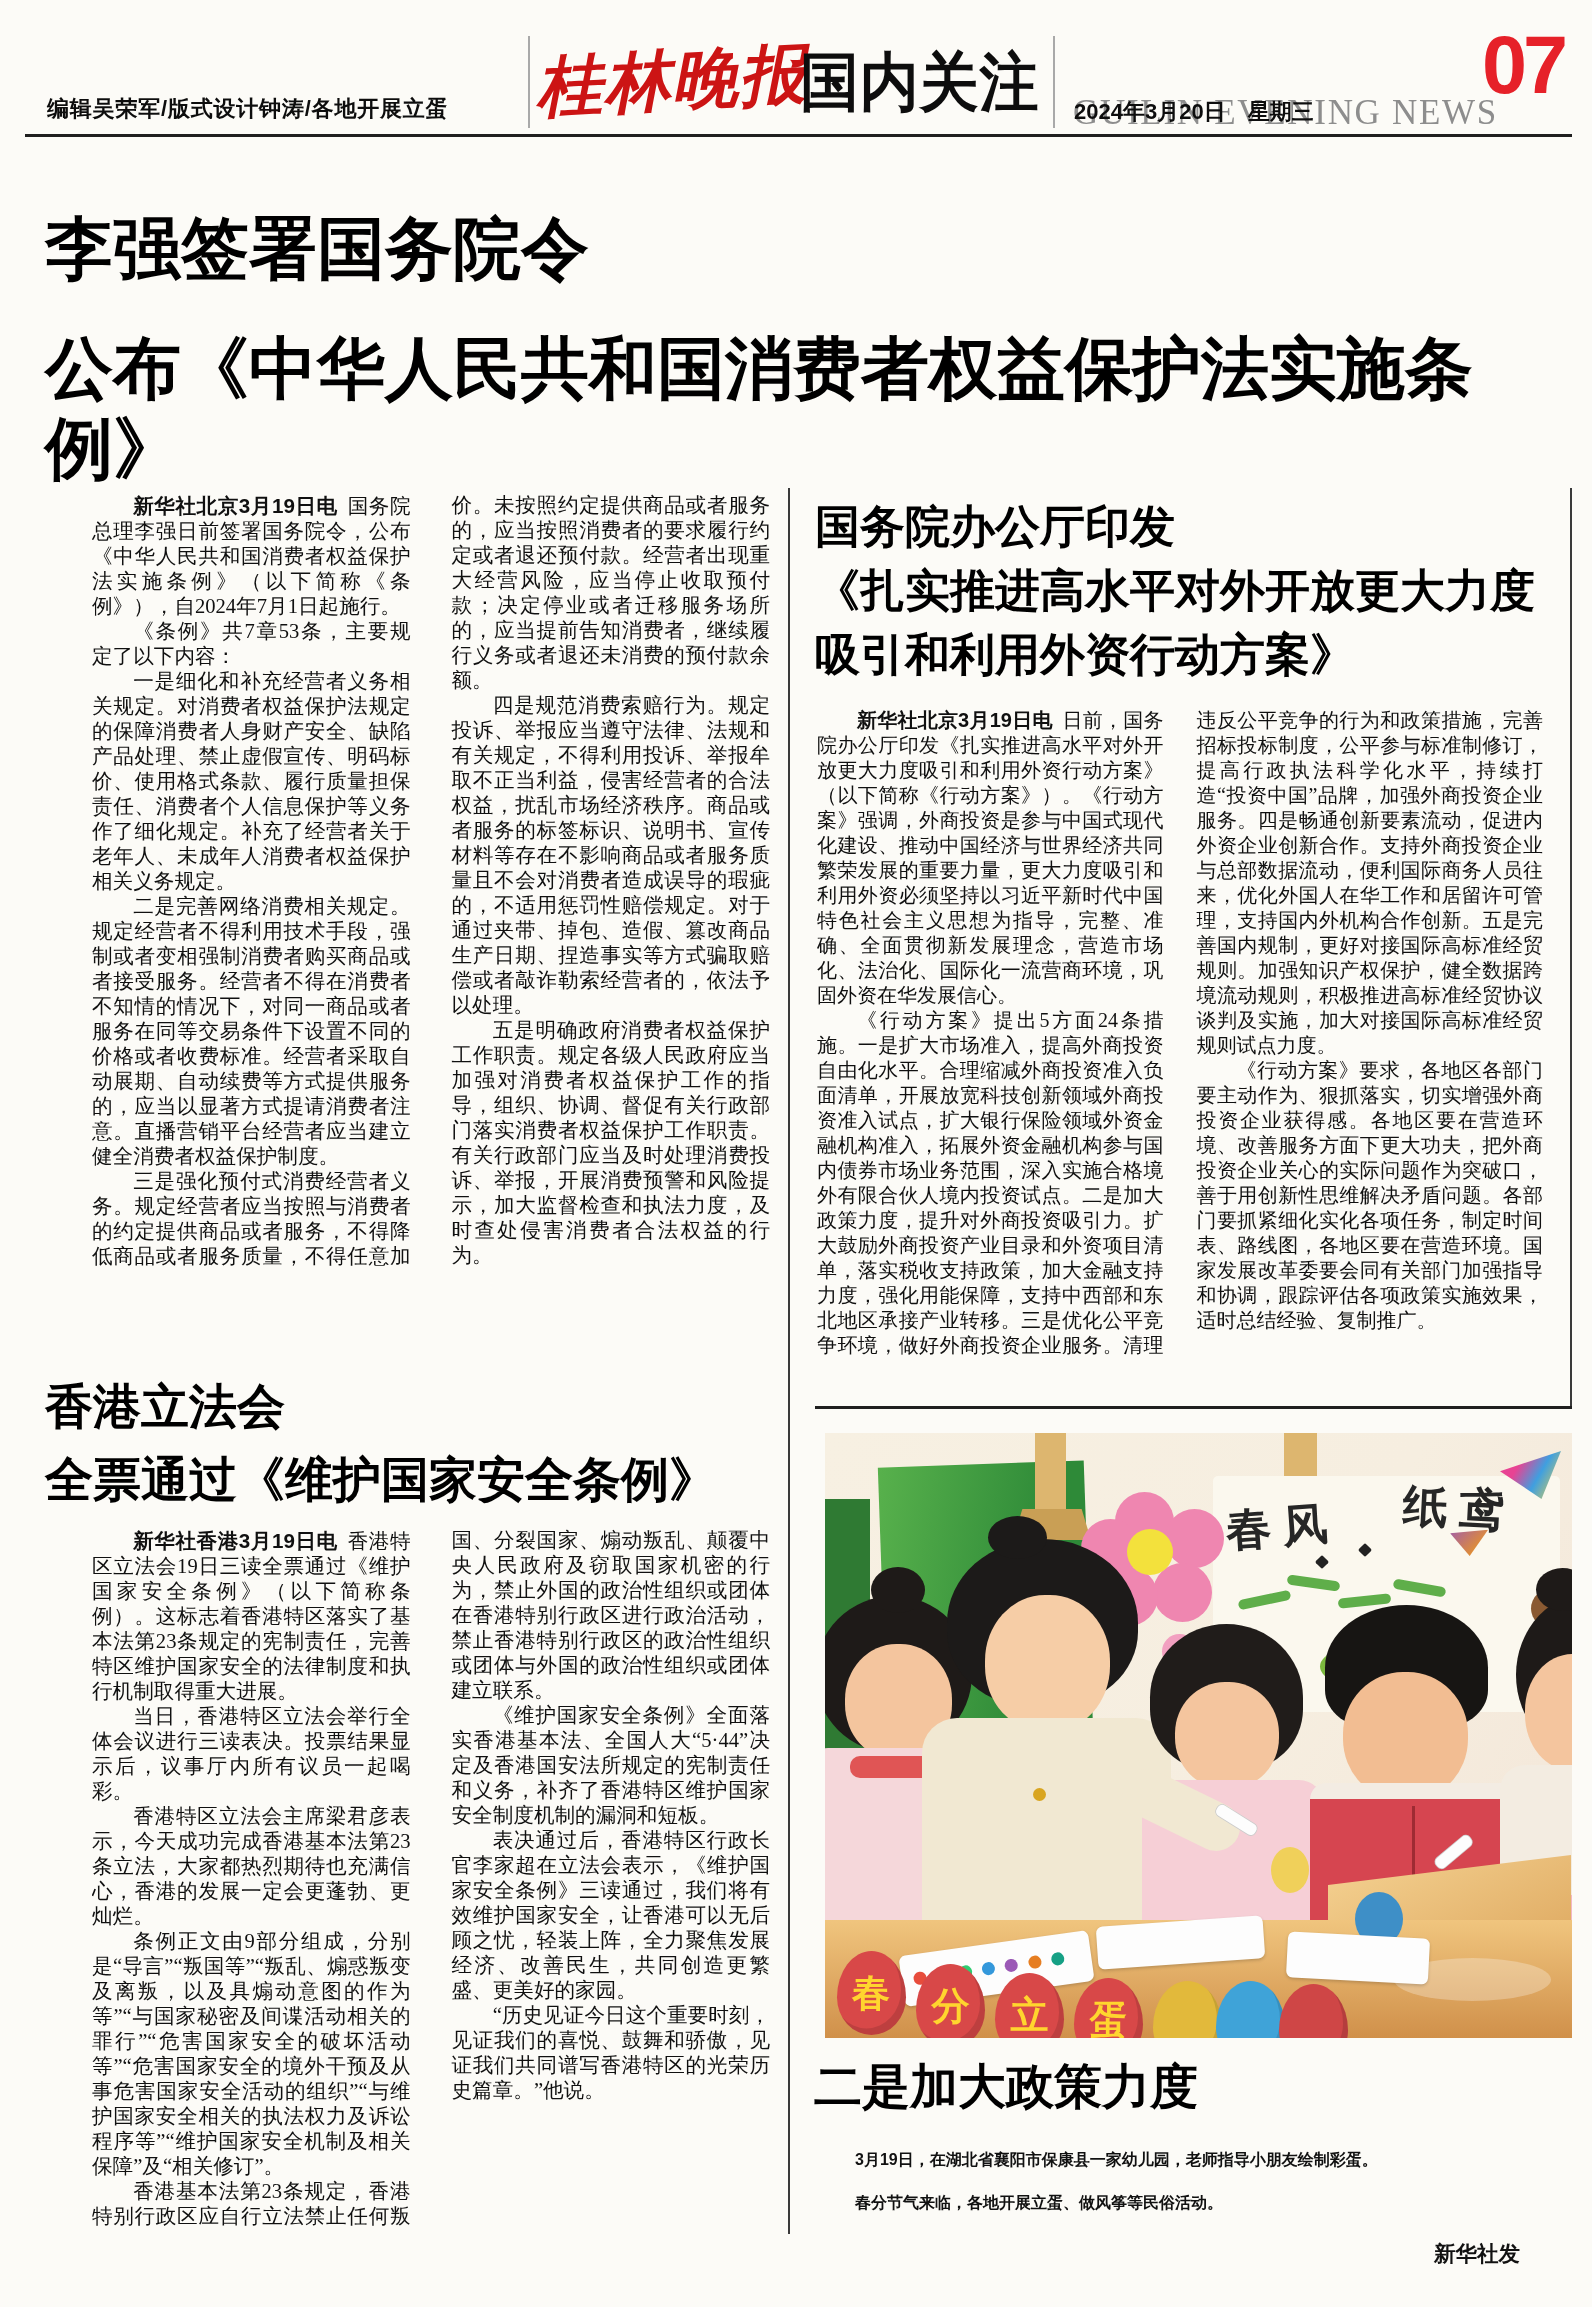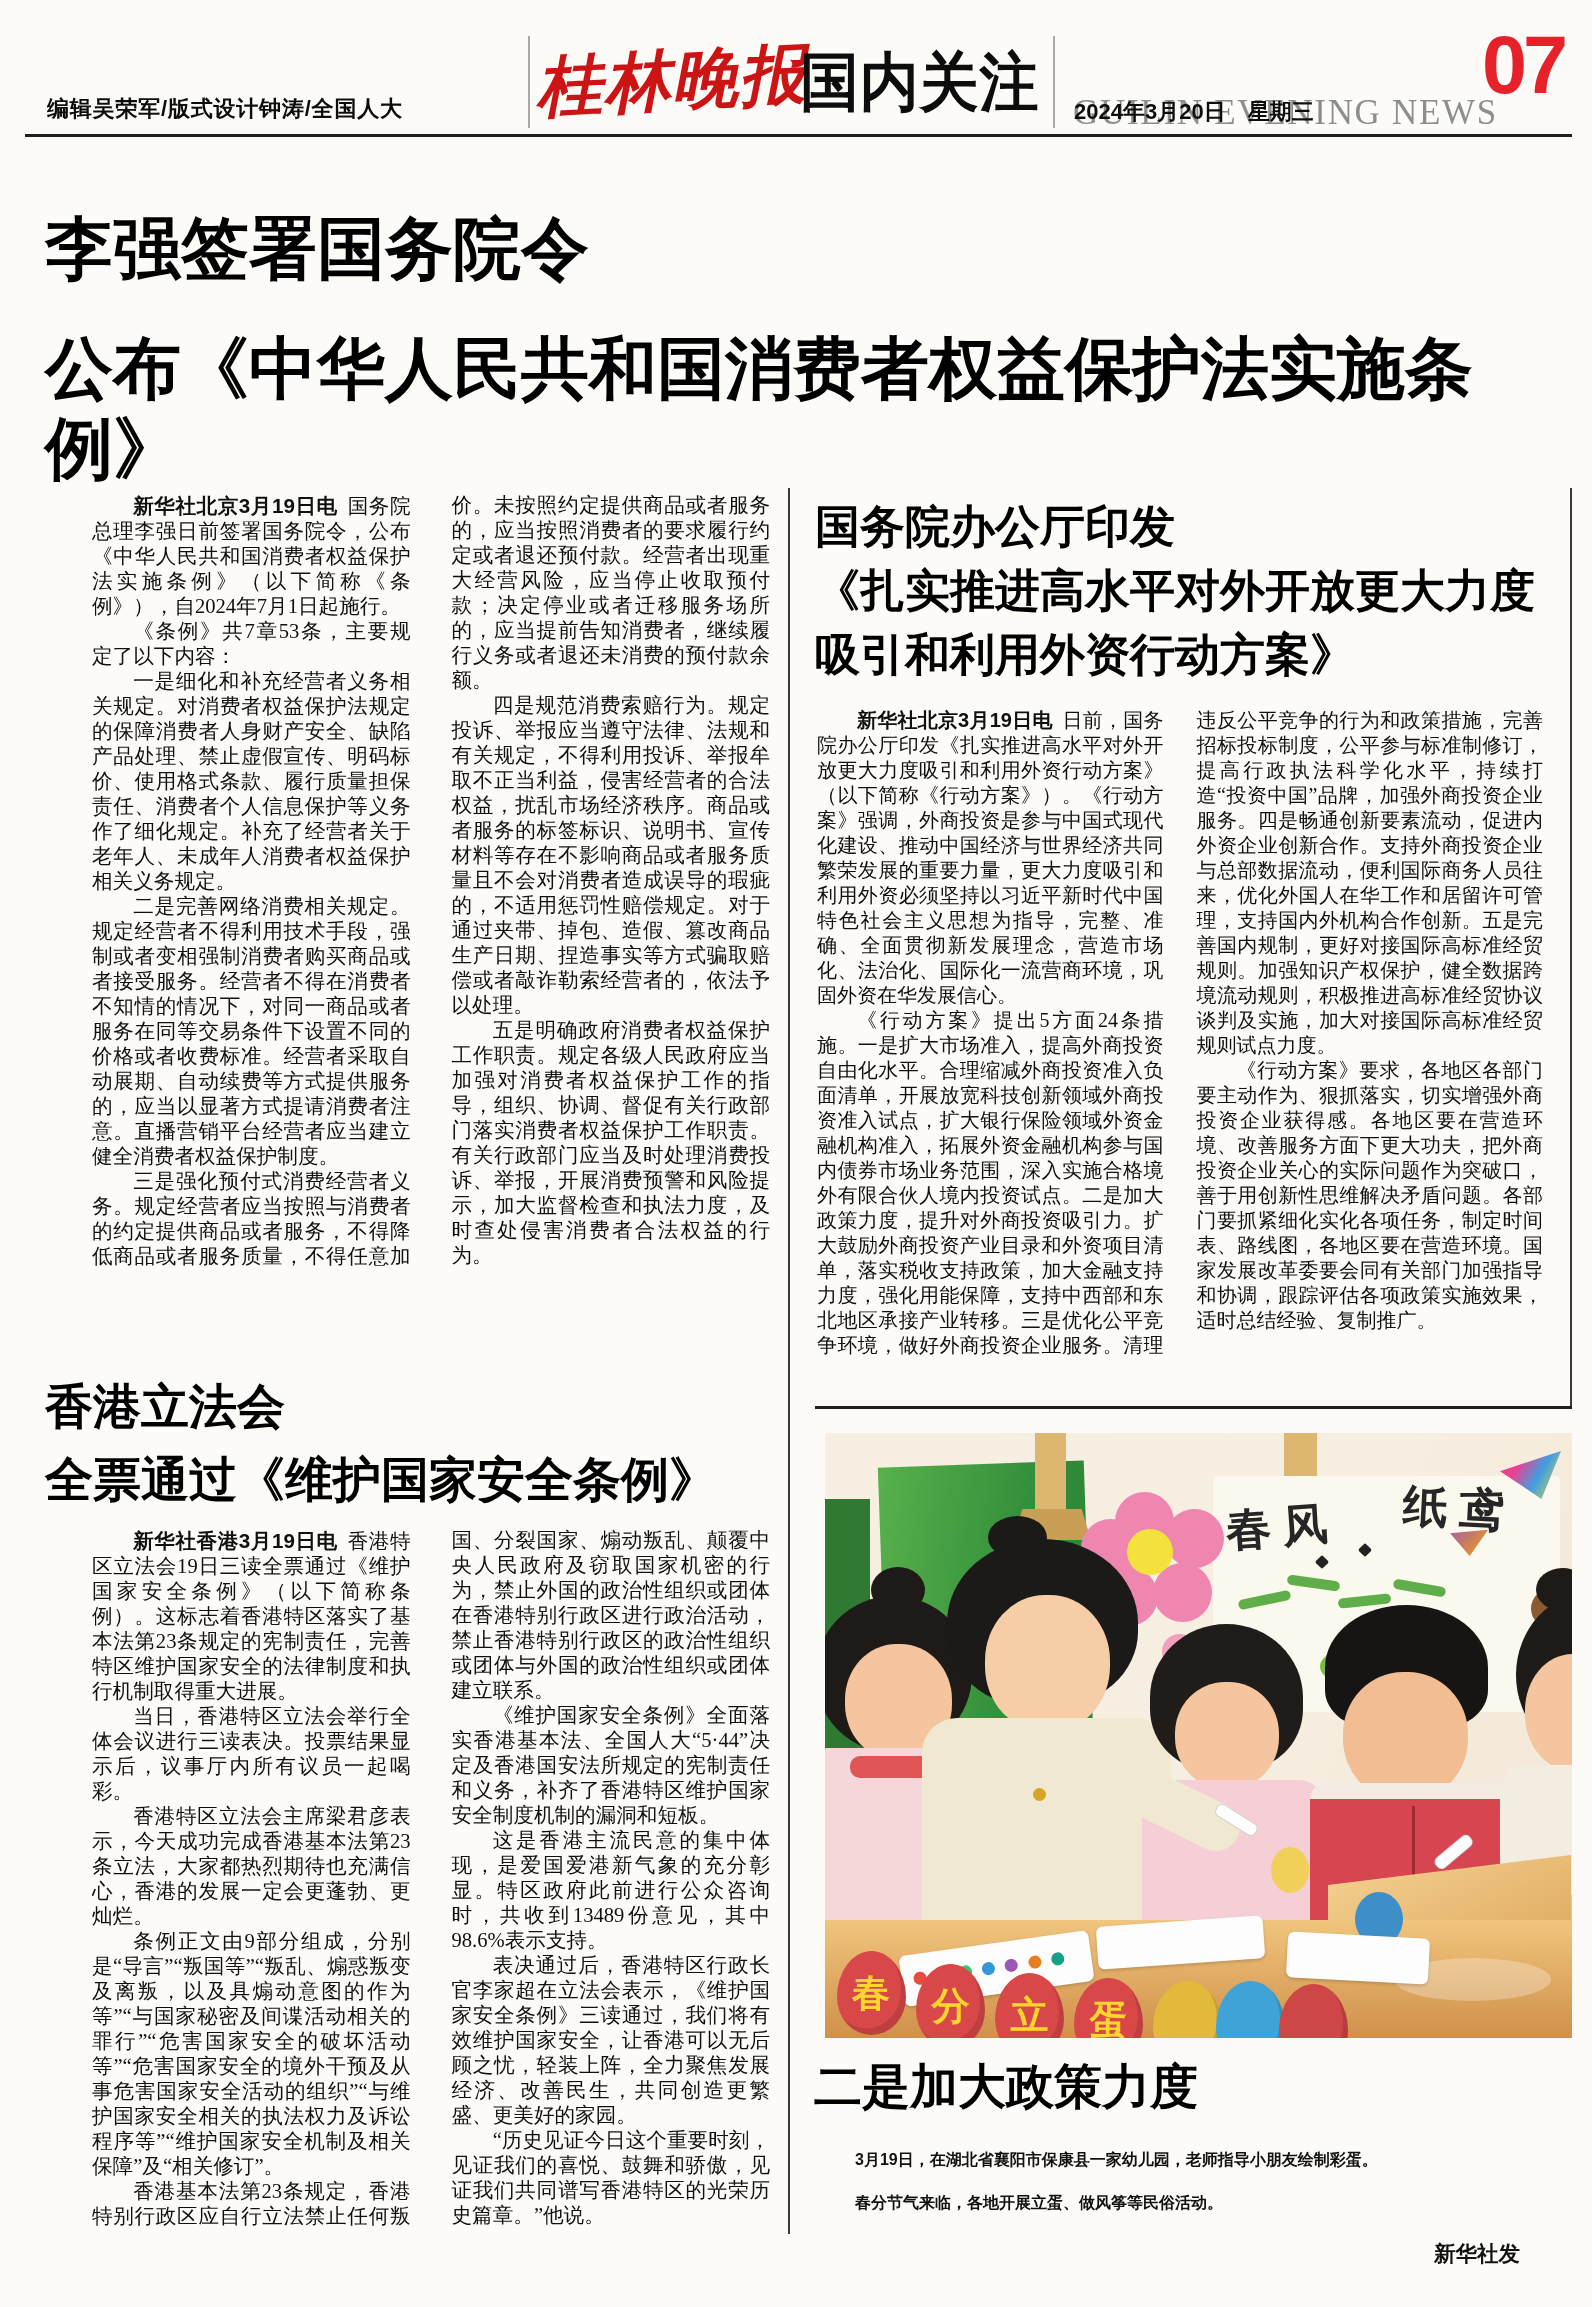--- a/index.html
+++ b/index.html
@@ -123,21 +123,21 @@
   .cap-title{position:absolute;left:814px;top:2055px;font-size:48px;font-weight:900;color:#000;}
   .cap-line{position:absolute;left:855px;width:701px;font-size:16px;font-weight:600;white-space:nowrap;color:#111;}
   .cl1{top:2150px;} .cl2{top:2193px;}
   .credit{position:absolute;left:825px;top:2239px;width:695px;text-align:right;font-size:21.5px;font-weight:600;color:#111;}
 </style>
 </head>
 <body>
 
 <div id="page">
 
-  <div class="editor-line">编辑吴荣军/版式设计钟涛/全国人大</div>
+  <div class="editor-line">编辑吴荣军/版式设计钟涛/各地开展立蛋</div>
   <div class="hdr-sep sep1"></div>
   <div class="masthead-logo">桂林晚报</div>
   <div class="section-title">国内关注</div>
   <div class="hdr-sep sep2"></div>
   <div class="en-title">GUILIN EVENING NEWS</div>
   <div class="hdr-date">2024年3月20日　星期三</div>
   <div class="page-num">07</div>
   <div class="hdr-rule"></div>
 
   <div class="hl hl2">公布《中华人民共和国消费者权益保护法实施条例》</div>
@@ -176,21 +176,20 @@
     <div>全票通过《维护国家安全条例》</div>
   </div>
   <div class="body-text hk-body">
     <p><b class="dateline">新华社香港3月19日电</b><span>香港特区立法会19日三读全票通过《维护国家安全条例》（以下简称条例）。这标志着香港特区落实了基本法第23条规定的宪制责任，完善特区维护国家安全的法律制度和执行机制取得重大进展。</span></p>
     <div>
         <p>当日，香港特区立法会举行全体会议进行三读表决。投票结果显示后，议事厅内所有议员一起喝彩。</p>
         <p>香港特区立法会主席梁君彦表示，今天成功完成香港基本法第23条立法，大家都热烈期待也充满信心，香港的发展一定会更蓬勃、更灿烂。</p>
         <p>条例正文由9部分组成，分别是“导言”“叛国等”“叛乱、煽惑叛变及离叛，以及具煽动意图的作为等”“与国家秘密及间谍活动相关的罪行”“危害国家安全的破坏活动等”“危害国家安全的境外干预及从事危害国家安全活动的组织”“与维护国家安全相关的执法权力及诉讼程序等”“维护国家安全机制及相关保障”及“相关修订”。</p>
         <p>香港基本法第23条规定，香港特别行政区应自行立法禁止任何叛国、分裂国家、煽动叛乱、颠覆中央人民政府及窃取国家机密的行为，禁止外国的政治性组织或团体在香港特别行政区进行政治活动，禁止香港特别行政区的政治性组织或团体与外国的政治性组织或团体建立联系。</p>
         <p>《维护国家安全条例》全面落实香港基本法、全国人大“5·44”决定及香港国安法所规定的宪制责任和义务，补齐了香港特区维护国家安全制度机制的漏洞和短板。</p>
-        <p>这是香港主流民意的集中体现，是爱国爱港新气象的充分彰显。特区政府此前进行公众咨询时，共收到13489份意见，其中98.6%表示支持。</p>
         <p>表决通过后，香港特区行政长官李家超在立法会表示，《维护国家安全条例》三读通过，我们将有效维护国家安全，让香港可以无后顾之忧，轻装上阵，全力聚焦发展经济、改善民生，共同创造更繁盛、更美好的家园。</p>
         <p>“历史见证今日这个重要时刻，见证我们的喜悦、鼓舞和骄傲，见证我们共同谱写香港特区的光荣历史篇章。”他说。</p>
       </div>
   </div>
 
   <div class="photo-rule"></div>
   <div class="photo">
     <div class="ph-strip"></div>
     <div class="ph-board"></div>
     <div class="ph-stick st1"></div>

